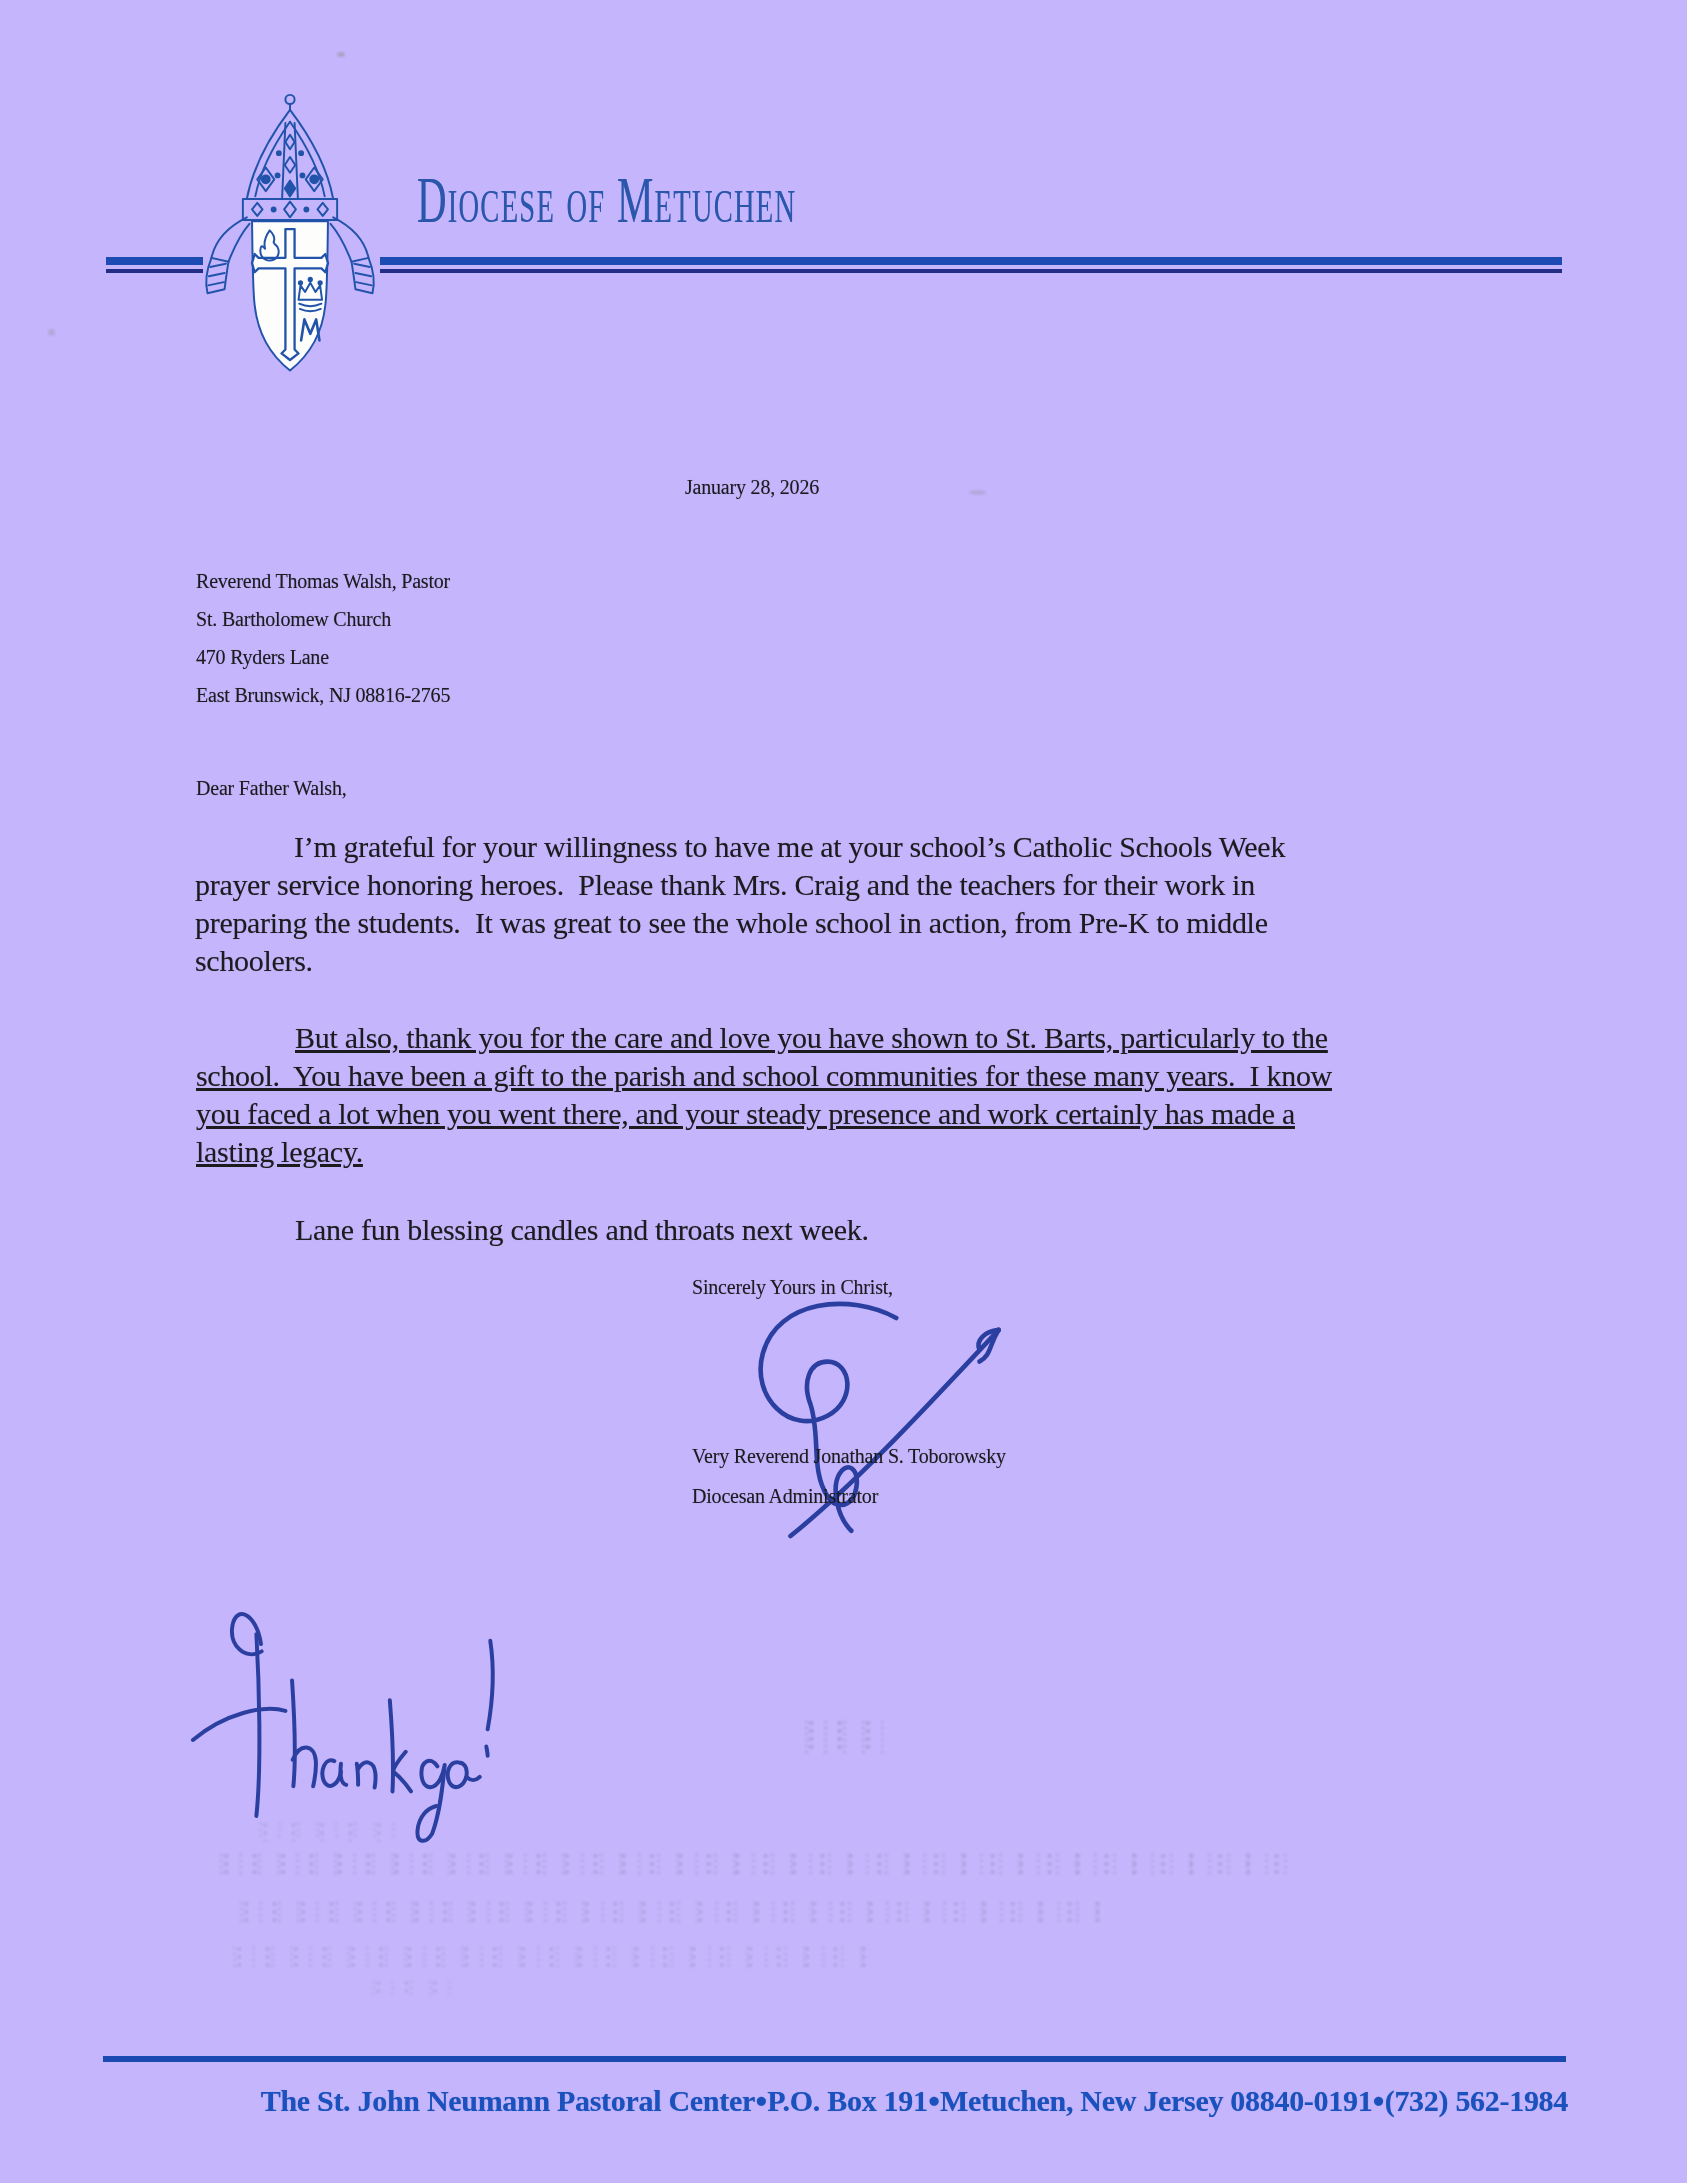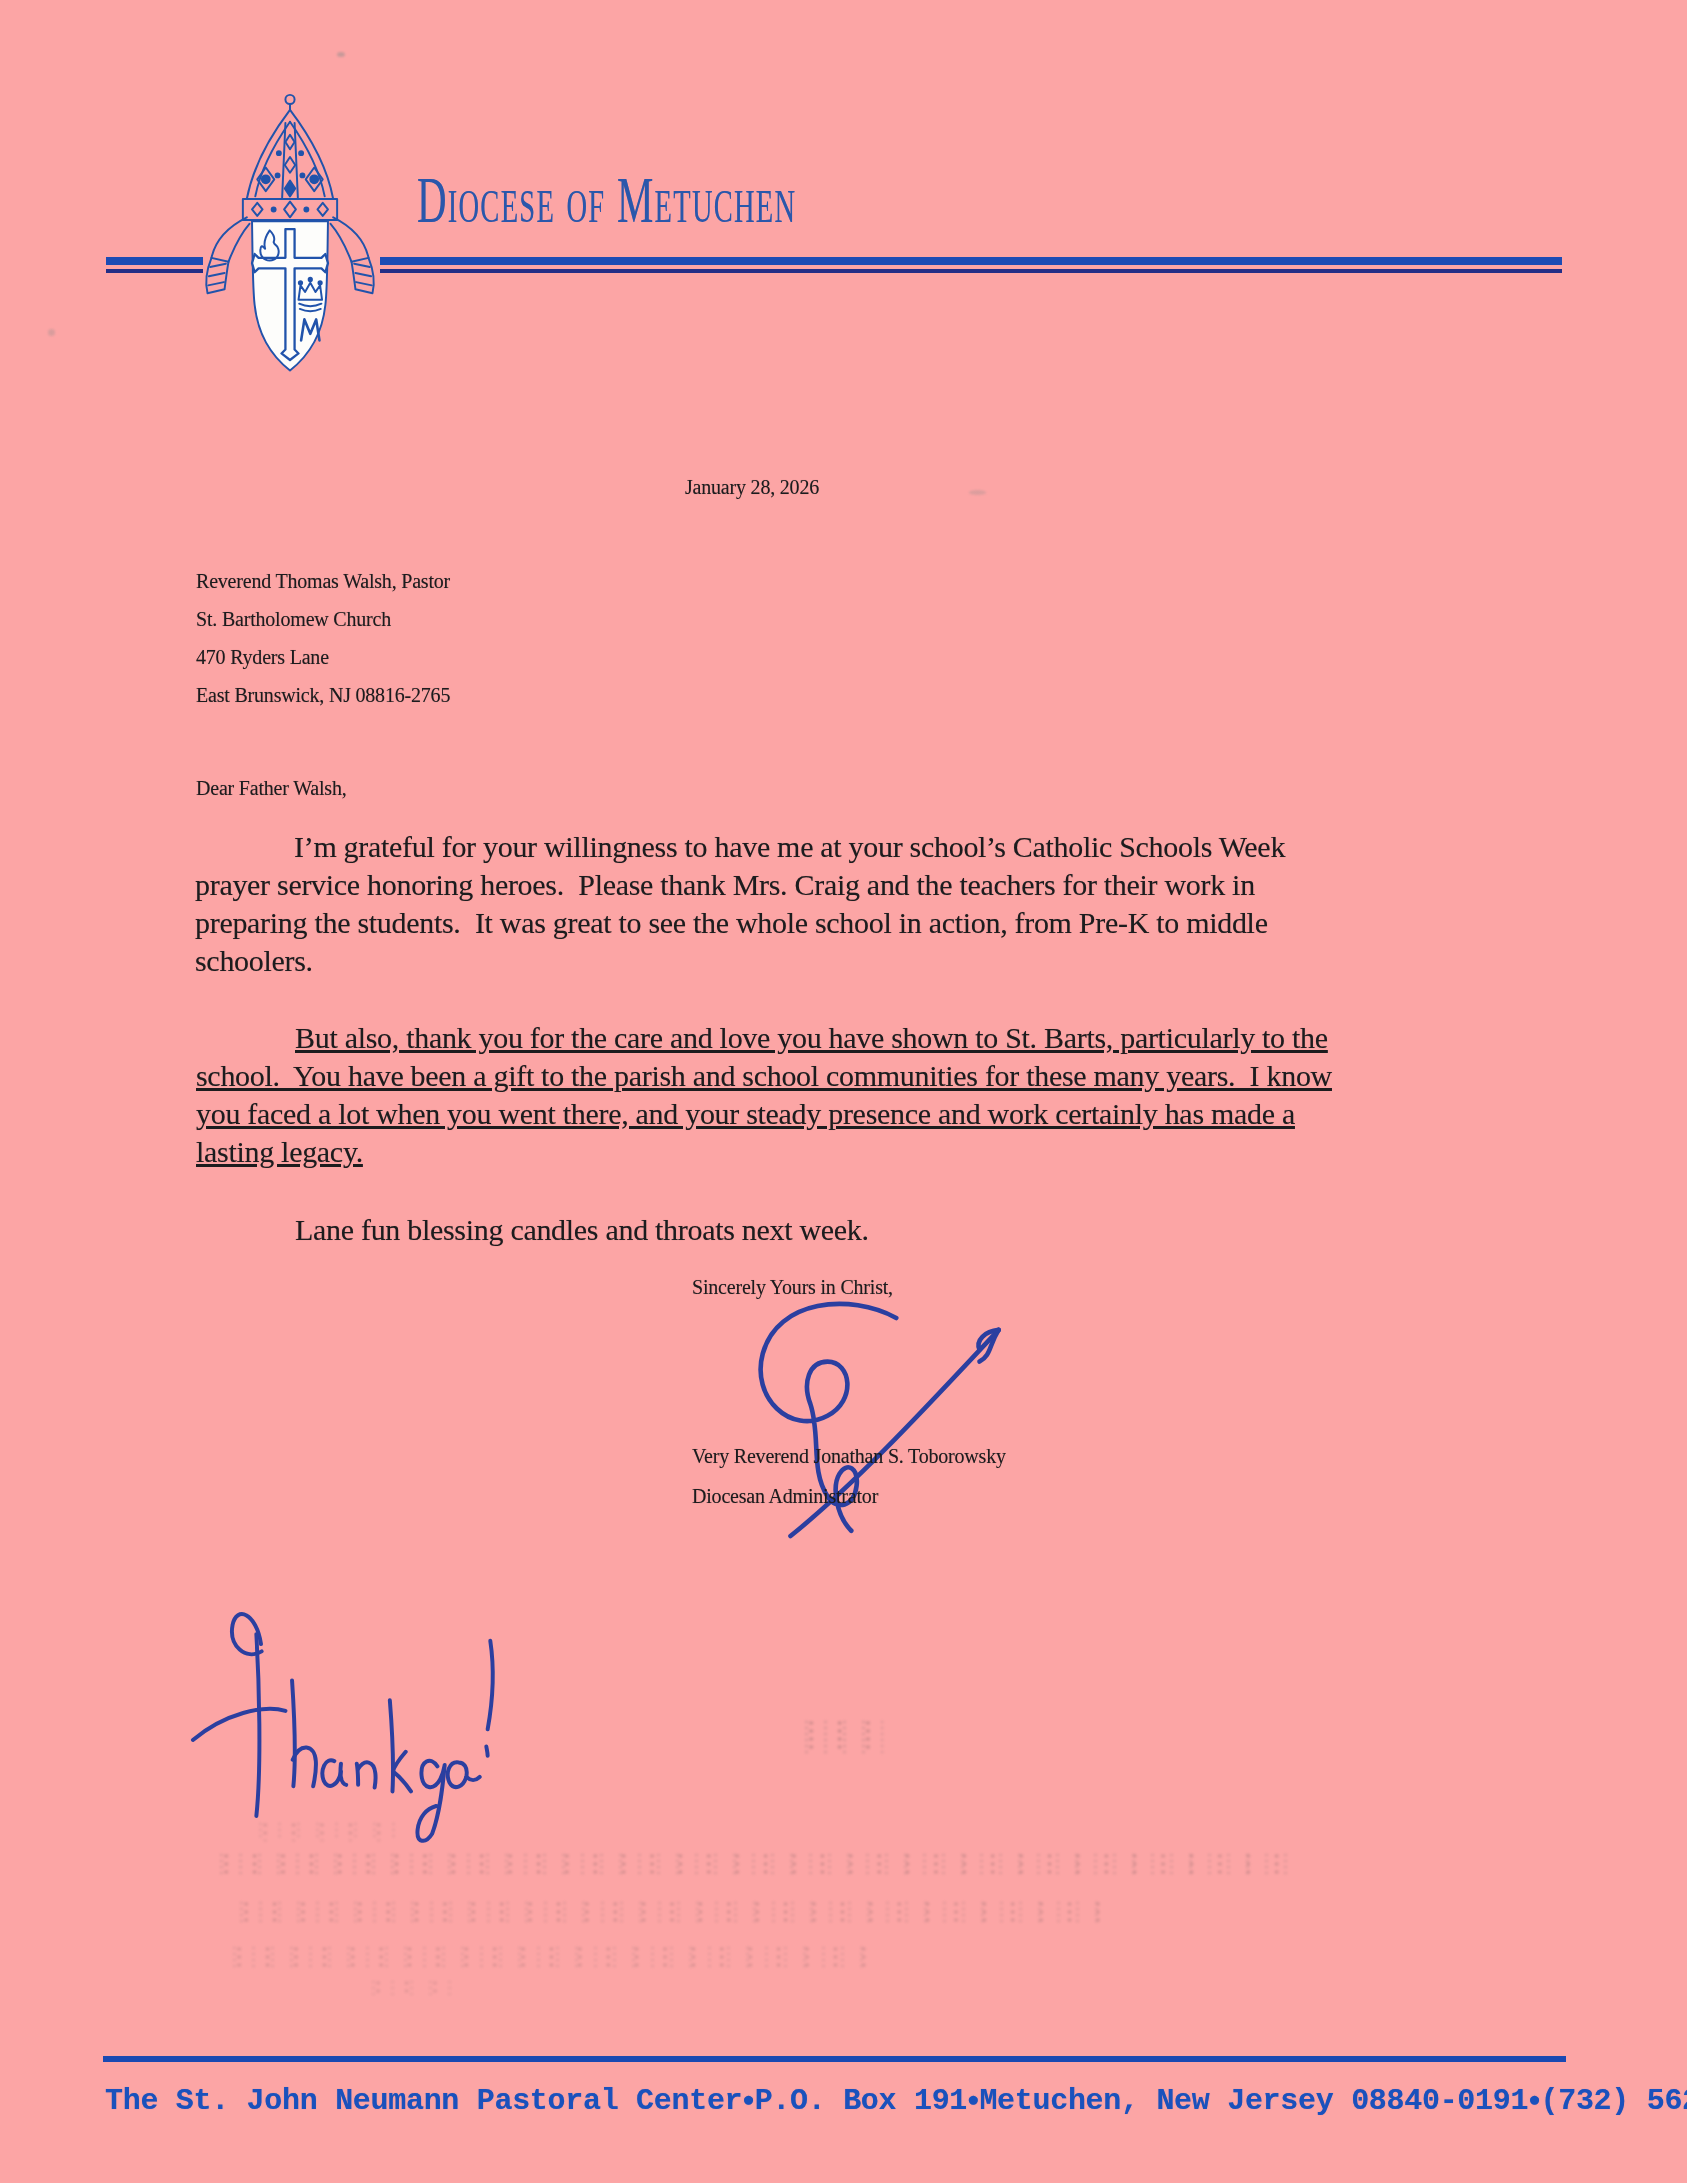--- a/index.html
+++ b/index.html
@@ -1,21 +1,21 @@
 <!DOCTYPE html>
 <html style="font-size:10.6px"><head>
 <meta charset="utf-8">
 <style>
   html,body{margin:0;padding:0;background:#e8e8e8;}
   *{box-sizing:border-box;}
   .page{
     position:relative;
     width:1687px;height:2183px;
     margin:0 auto;
-    background:#fca5a5;
+    background:#c4b5fd;
     overflow:hidden;
     font-family:"Liberation Serif", serif;
     color:#1c1c1e;
   }
   
   .crest{position:absolute;left:191px;top:89px;width:198px;height:288px;}
   .org-title{
     position:absolute;left:417px;top:165px;
     font-family:"Liberation Serif", serif;
     font-variant:small-caps;
@@ -63,23 +63,23 @@
       radial-gradient(circle, rgba(95,95,100,.85) 0.8px, transparent 1.5px);
     background-size:28.4px 8px, 19px 6px;
     filter:blur(1.5px);
     opacity:.34;
   }
   .speck{position:absolute;background:#8a8a8a;border-radius:50%;filter:blur(1px);opacity:.45;}
   
   .footer-rule{position:absolute;left:103px;top:2056px;width:1463px;height:6px;background:#1a49b2;}
   .footer{
     position:absolute;left:105px;top:2076px;width:1463px;height:49px;
-    display:flex;align-items:center;justify-content:flex-start;
+    display:flex;align-items:center;justify-content:flex-end;
     color:#1a51bc;
-    font-family:Liberation Mono, monospace;
+    font-family:Liberation Serif, serif;
     font-weight:bold;
     font-size:30px;
     letter-spacing:-0.3px;
     white-space:nowrap;
     text-shadow:0 0 0.7px rgba(26,81,188,.5);
   }
   .bullet{font-size:21px;line-height:1;}
 </style>
 </head>
 <body>

